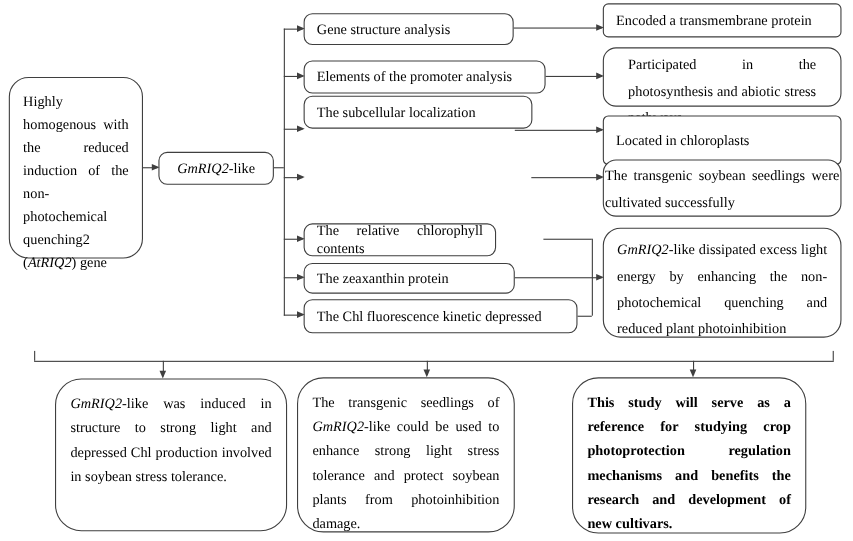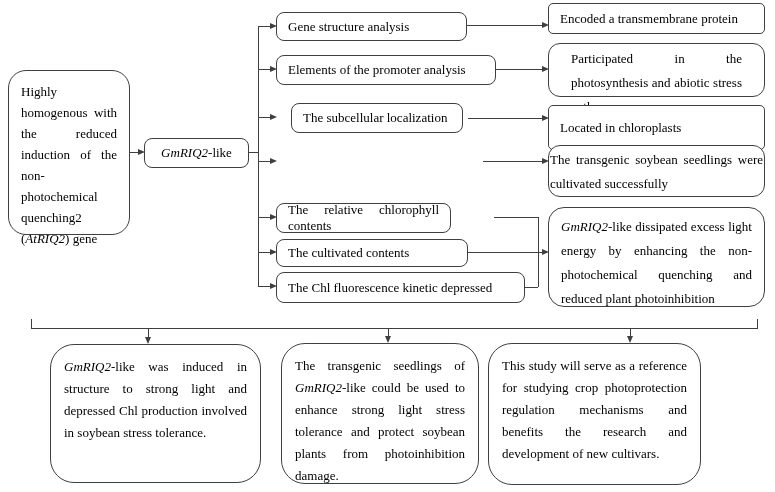--- a/index.html
+++ b/index.html
@@ -31,37 +31,37 @@
     border-top:7px solid var(--line-color);
     border-left:3.5px solid transparent;border-right:3.5px solid transparent;
   }
   
   #source-box{left:8px;top:70px;width:122px;height:165px;border-radius:18px;padding:10px 12px;line-height:21px;}
   #gene-box{left:144px;top:138px;width:105px;height:30px;border-radius:8px;justify-content:center;}
   
   .analysis{left:276px;border-radius:8px;}
   #a1{top:12px;width:191px;height:29px;}
   #a2{top:55px;width:220px;height:30px;}
-  #a3{top:103px;width:172px;height:30px;margin-left:15px;}
+  #a3{top:87px;width:208px;height:30px;}
   #a4{top:147px;width:207px;height:31px;}
   #a5{top:203px;width:175px;height:30px;}
   #a6{top:239px;width:192px;height:28px;}
   #a7{top:272px;width:249px;height:31px;}
   
   .result{left:548px;width:217px;}
   #r1{top:3px;height:31px;border-radius:5px;}
   #r2{top:43px;height:54px;border-radius:12px;padding:3px 22px;line-height:24px;}
   #r3{top:105px;height:45px;border-radius:5px;}
   #r4{top:145px;height:52px;border-radius:12px;padding:2px 1px;line-height:24px;}
   #r5{top:207px;height:100px;border-radius:16px;padding:7px 12px;line-height:24px;}
   
   .conclusion{top:343px;border-radius:24px;padding:11px 13px;line-height:22px;}
   #c1{left:50px;top:344px;width:211px;height:139px;}
-  #c2{left:281px;width:198px;height:141px;}
-  #c3{left:488px;width:213px;height:142px;}
+  #c2{left:270px;width:198px;height:141px;}
+  #c3{left:520px;width:213px;height:142px;font-weight:bold;}
 </style>
 </head>
 <body>
 
 <div class="canvas">
 
   <div class="box" id="source-box">
     <p><span>Highly homogenous with the reduced induction of the non-photochemical quenching2 (</span><i>AtRIQ2</i><span>) gene</span></p>
   </div>
 
@@ -75,21 +75,21 @@
   <div class="box single analysis" id="a2">
     <p>Elements of the promoter analysis</p>
   </div>
   <div class="box single analysis" id="a3">
     <p>The subcellular localization</p>
   </div>
   <div class="box single analysis" id="a5">
     <p>The relative chlorophyll contents</p>
   </div>
   <div class="box single analysis" id="a6">
-    <p>The cultivated contents</p>
+    <p>The zeaxanthin protein</p>
   </div>
   <div class="box single analysis" id="a7">
     <p>The Chl fluorescence kinetic depressed</p>
   </div>
 
   <div class="box single result" id="r1">
     <p>Encoded a transmembrane protein</p>
   </div>
   <div class="box result" id="r2">
     <p>Participated in the photosynthesis and abiotic stress pathways</p>

